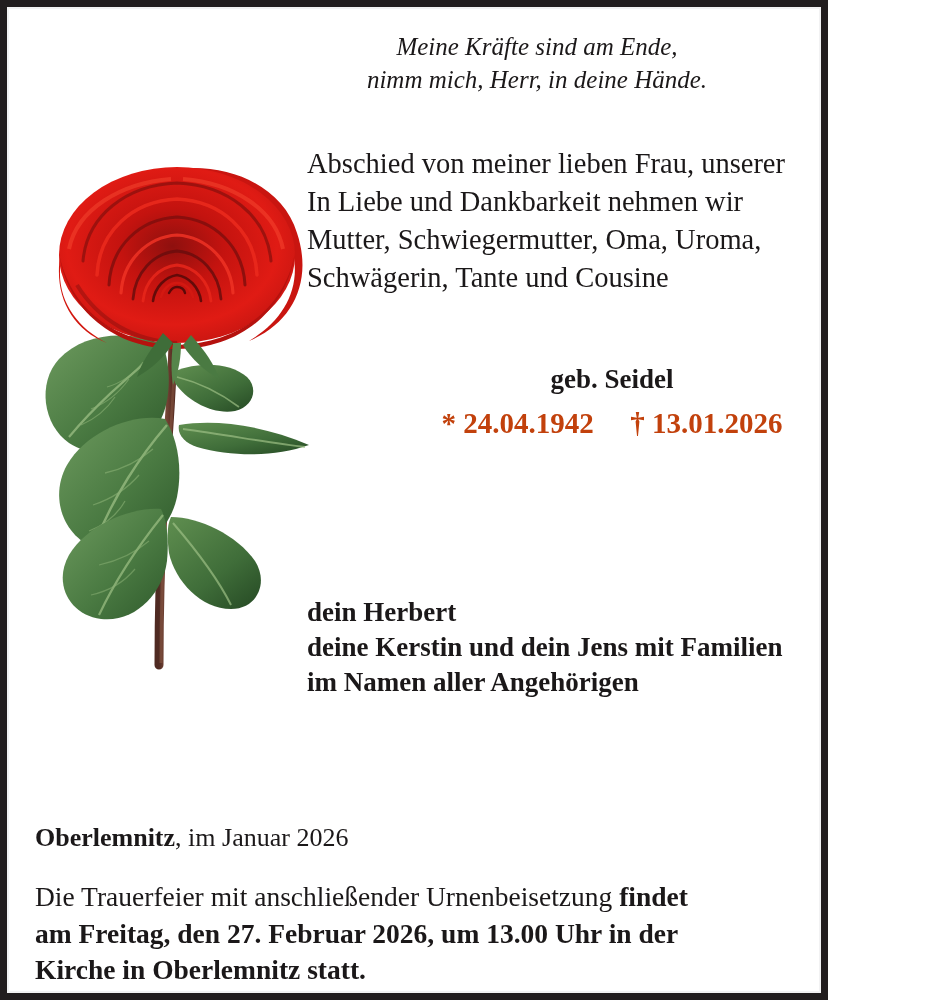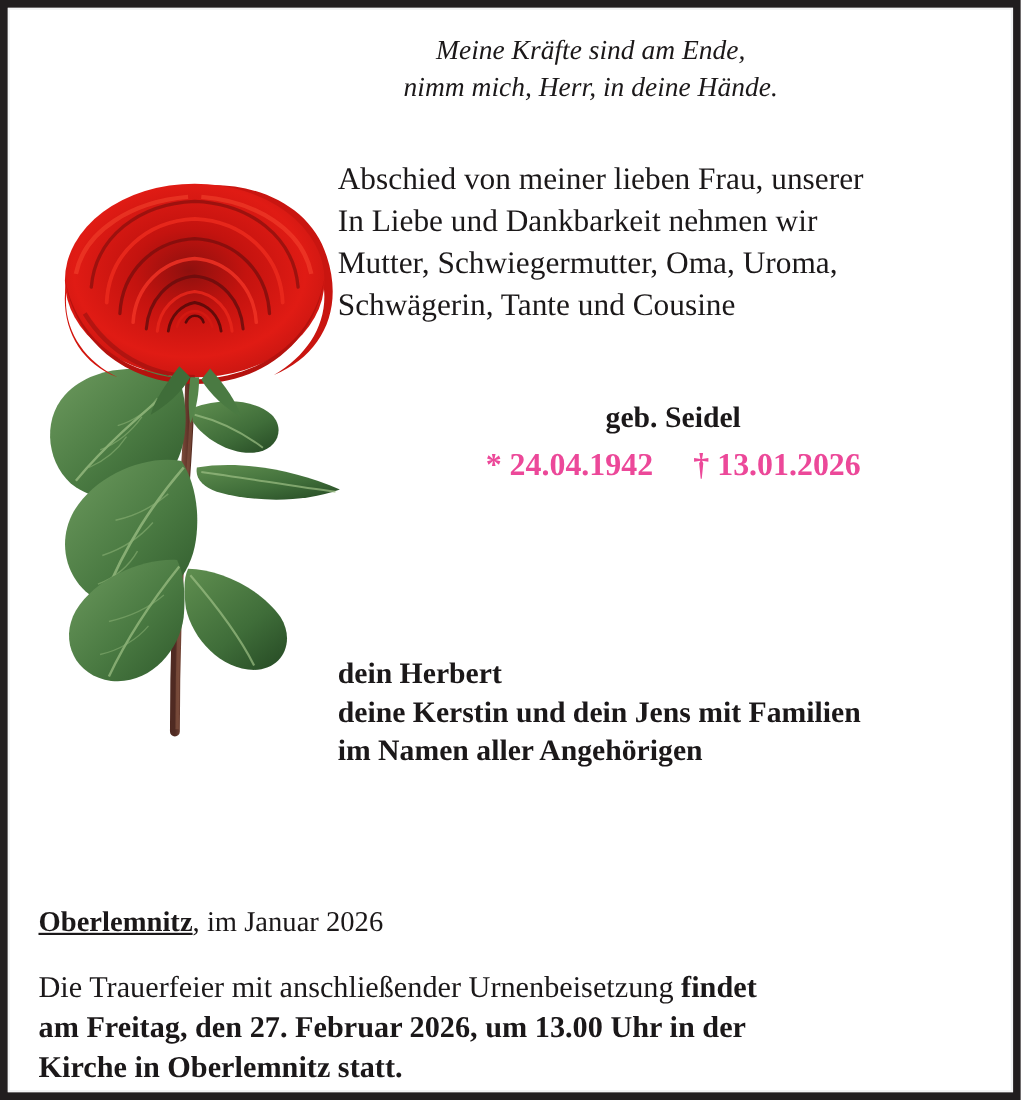--- a/index.html
+++ b/index.html
@@ -2,21 +2,21 @@
 <html><head>
 <meta charset="utf-8">
 <style>
   html, body {
     margin: 0;
     padding: 0;
     background: #ffffff;
   }
   .notice {
     position: relative;
-    width: 928px;
+    width: 828px;
     height: 1000px;
     box-sizing: border-box;
     background: #ffffff;
     border: 7px solid #211d1e;
     overflow: hidden;
     font-family: "Liberation Serif", "DejaVu Serif", serif;
     color: #1b1819;
   }
   .inner-hairline {
     position: absolute;
@@ -69,21 +69,21 @@
   .maiden-name {
     font-size: 27px;
     font-weight: bold;
     margin-top: 9px;
     color: #1b1819;
   }
   .life-dates {
     font-size: 29px;
     font-weight: bold;
     margin-top: 12px;
-    color: #ec4899;
+    color: #c2410c;
     white-space: nowrap;
   }
   .life-dates .sym { font-weight: bold; }
   .life-dates .gap { display: inline-block; width: 22px; }
 
   
   .memorial {
     position: absolute;
     left: 300px;
     top: 588px;
@@ -97,21 +97,21 @@
 
   
   .place-line {
     position: absolute;
     left: 28px;
     top: 816px;
     font-size: 26px;
     color: #1b1819;
     white-space: nowrap;
   }
-  .place-line .bold { font-weight: bold; text-decoration: underline; }
+  .place-line .bold { font-weight: bold; }
 
   
   .service {
     position: absolute;
     left: 28px;
     top: 872px;
     width: 875px;
     font-size: 27.5px;
     line-height: 1.33;
     color: #1b1819;

